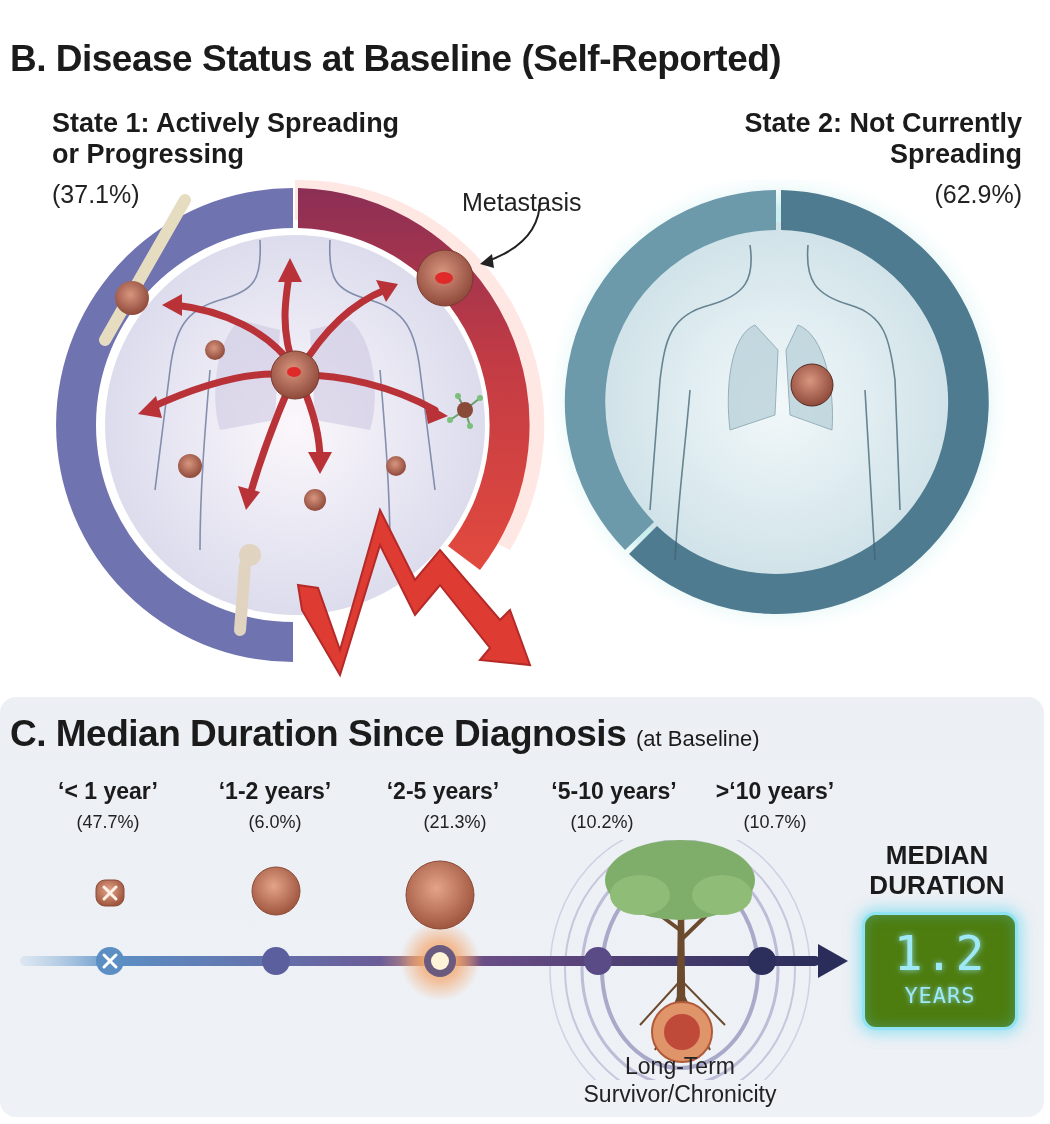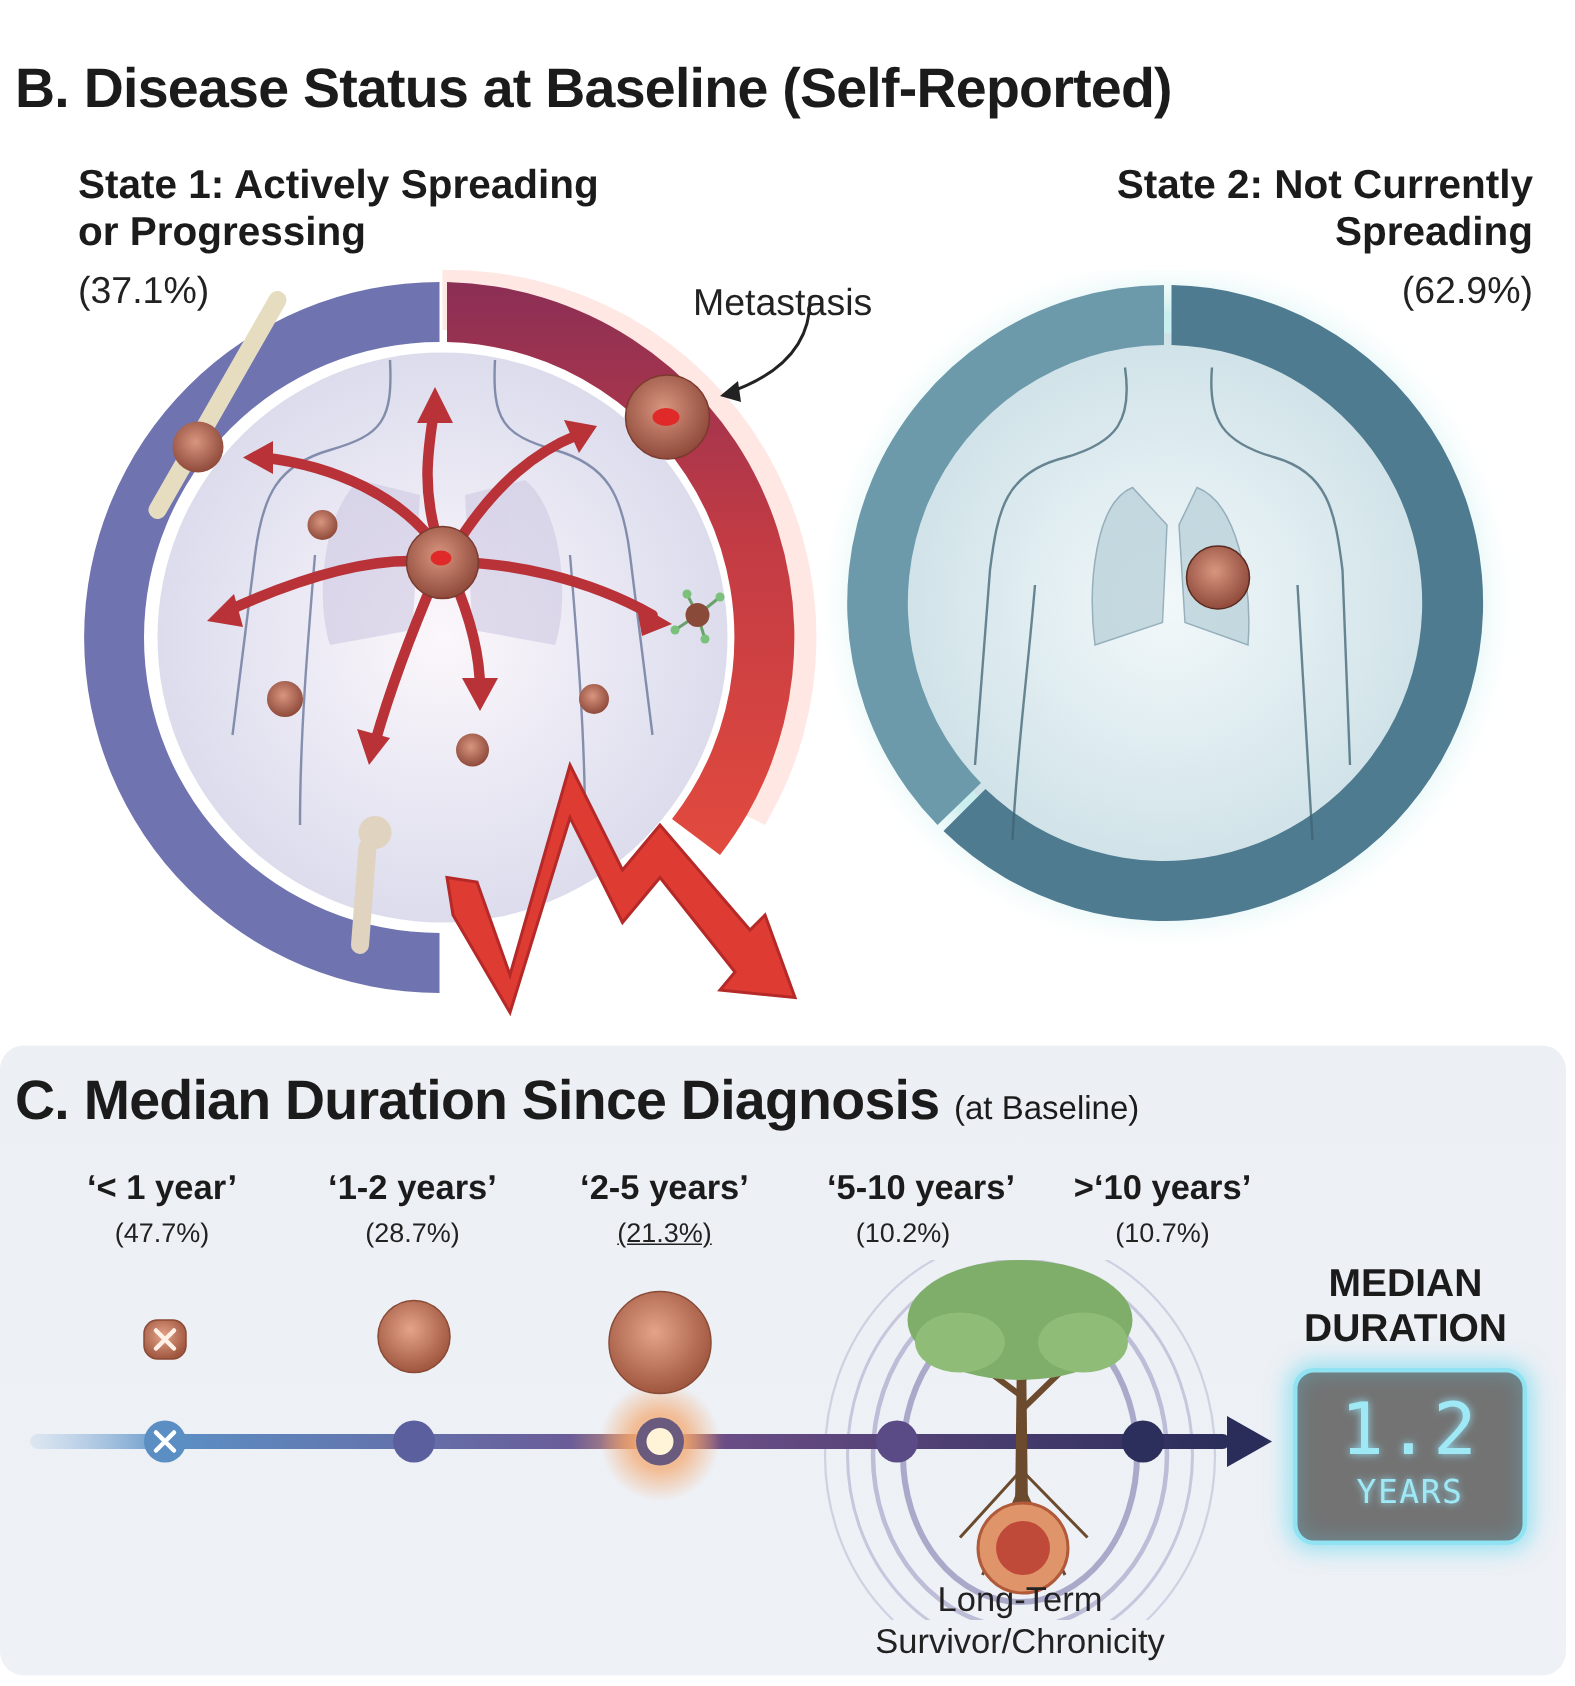--- a/index.html
+++ b/index.html
@@ -7,21 +7,21 @@
   .abs{position:absolute;}
   .h1{font-family:"Liberation Sans",sans-serif;font-weight:700;font-size:37px;letter-spacing:-0.5px;color:#1b1b1b;white-space:nowrap;}
   .h1 .light{font-weight:400;font-size:22px;letter-spacing:0;}
   .state-title{font-weight:700;font-size:27px;line-height:31px;color:#1b1b1b;}
   .pct{font-size:25px;color:#222;}
   .meta{font-size:25px;color:#222;}
   .panel-c{left:0;top:697px;width:1044px;height:420px;background:linear-gradient(180deg,#eceff4 0%,#eef1f6 100%);border-radius:16px;}
   .cat{font-weight:700;font-size:23px;text-align:center;white-space:nowrap;color:#1b1b1b;}
   .cpct{font-size:18px;text-align:center;white-space:nowrap;color:#222;}
   .median-label{font-weight:700;font-size:26px;line-height:30px;text-align:center;color:#1b1b1b;}
-  .lcd{left:862px;top:912px;width:150px;height:112px;border-radius:14px;background:#737373;border:3px solid #8fe3f3;box-shadow:0 0 14px 4px rgba(120,220,240,0.7), inset 0 0 14px rgba(90,200,230,0.35);}
+  .lcd{left:862px;top:912px;width:150px;height:112px;border-radius:14px;background:#4d7c0f;border:3px solid #8fe3f3;box-shadow:0 0 14px 4px rgba(120,220,240,0.7), inset 0 0 14px rgba(90,200,230,0.35);}
   .lcd-value{position:absolute;left:0;right:0;top:10px;text-align:center;font-family:"DejaVu Sans Mono",monospace;font-size:48px;color:#9fe9f6;text-shadow:0 0 6px rgba(150,230,250,0.9);letter-spacing:2px;}
   .lcd-unit{position:absolute;left:0;right:0;top:68px;text-align:center;font-family:"DejaVu Sans Mono",monospace;font-size:22px;color:#9fe9f6;text-shadow:0 0 5px rgba(150,230,250,0.9);letter-spacing:1px;}
   .lt{font-size:23px;line-height:28px;text-align:center;color:#222;}
 </style>
 </head>
 <body>
 
 <div class="abs h1" style="left:10px;top:38px;">B. Disease Status at Baseline (Self-Reported)</div>
 
 <div class="abs state-title" style="left:52px;top:108px;">
@@ -174,24 +174,24 @@
 
 <div class="abs h1" style="left:10px;top:713px;">
   <span>C. Median Duration Since Diagnosis</span>
   <span class="light">(at Baseline)</span>
 </div>
 
 <div class="abs cat" style="left:48px;top:778px;width:120px;">‘&lt; 1 year’</div>
 <div class="abs cpct" style="left:48px;top:812px;width:120px;">(47.7%)</div>
 
 <div class="abs cat" style="left:200px;top:778px;width:150px;">‘1-2 years’</div>
-<div class="abs cpct" style="left:200px;top:812px;width:150px;">(28.7%)</div>
+<div class="abs cpct" style="left:200px;top:812px;width:150px;">(6.0%)</div>
 
 <div class="abs cat" style="left:368px;top:778px;width:150px;">‘2-5 years’</div>
-<div class="abs cpct" style="left:368px;top:812px;width:150px;text-decoration:underline;">(21.3%)</div>
+<div class="abs cpct" style="left:380px;top:812px;width:150px;">(21.3%)</div>
 
 <div class="abs cat" style="left:528px;top:778px;width:172px;">‘5-10 years’</div>
 <div class="abs cpct" style="left:516px;top:812px;width:172px;">(10.2%)</div>
 
 <div class="abs cat" style="left:700px;top:778px;width:150px;">&gt;‘10 years’</div>
 <div class="abs cpct" style="left:700px;top:812px;width:150px;">(10.7%)</div>
 
 <svg class="abs" style="left:0;top:840px;" width="860" height="240" viewBox="0 0 860 240">
   <defs>
     <linearGradient id="tl" x1="0" y1="0" x2="1" y2="0">

